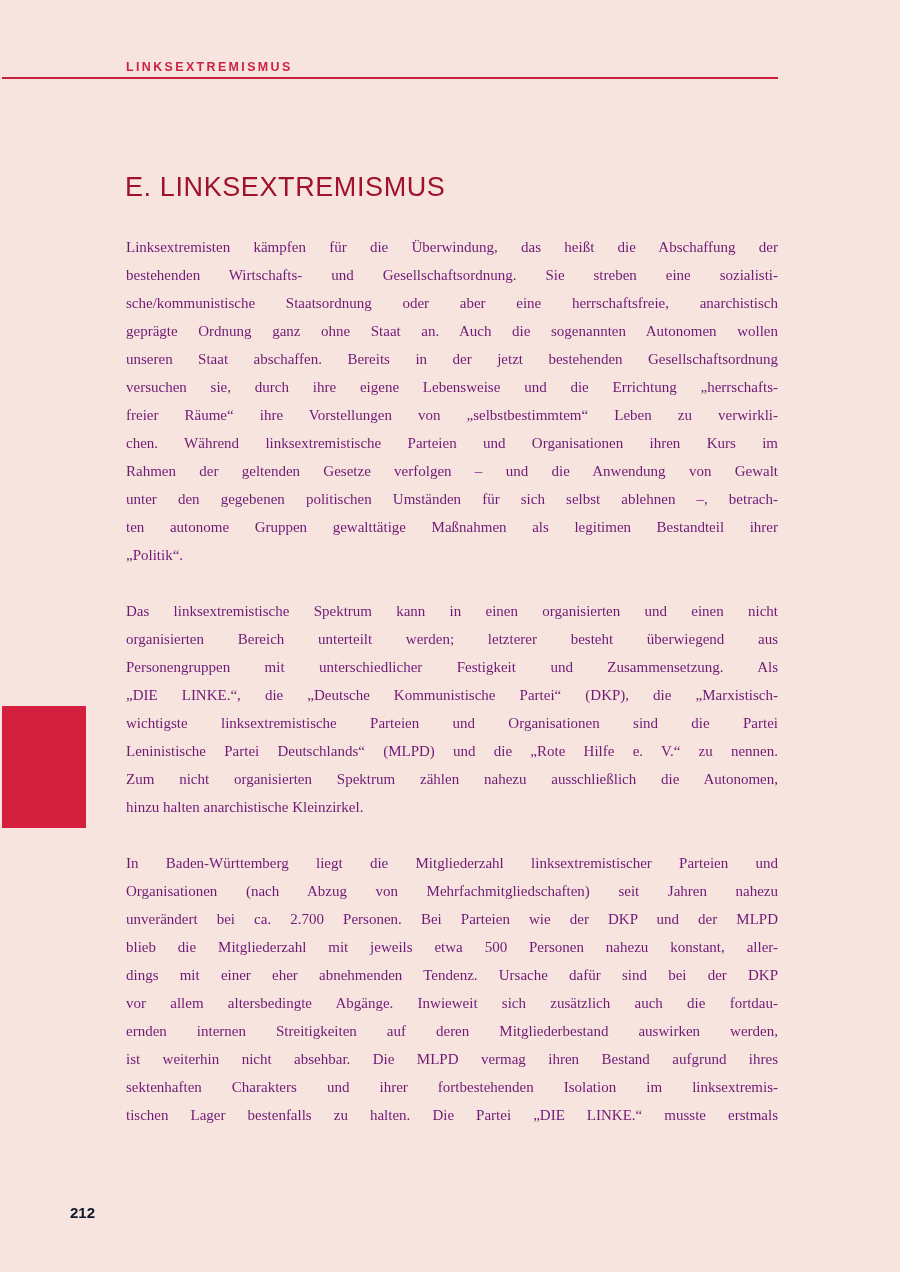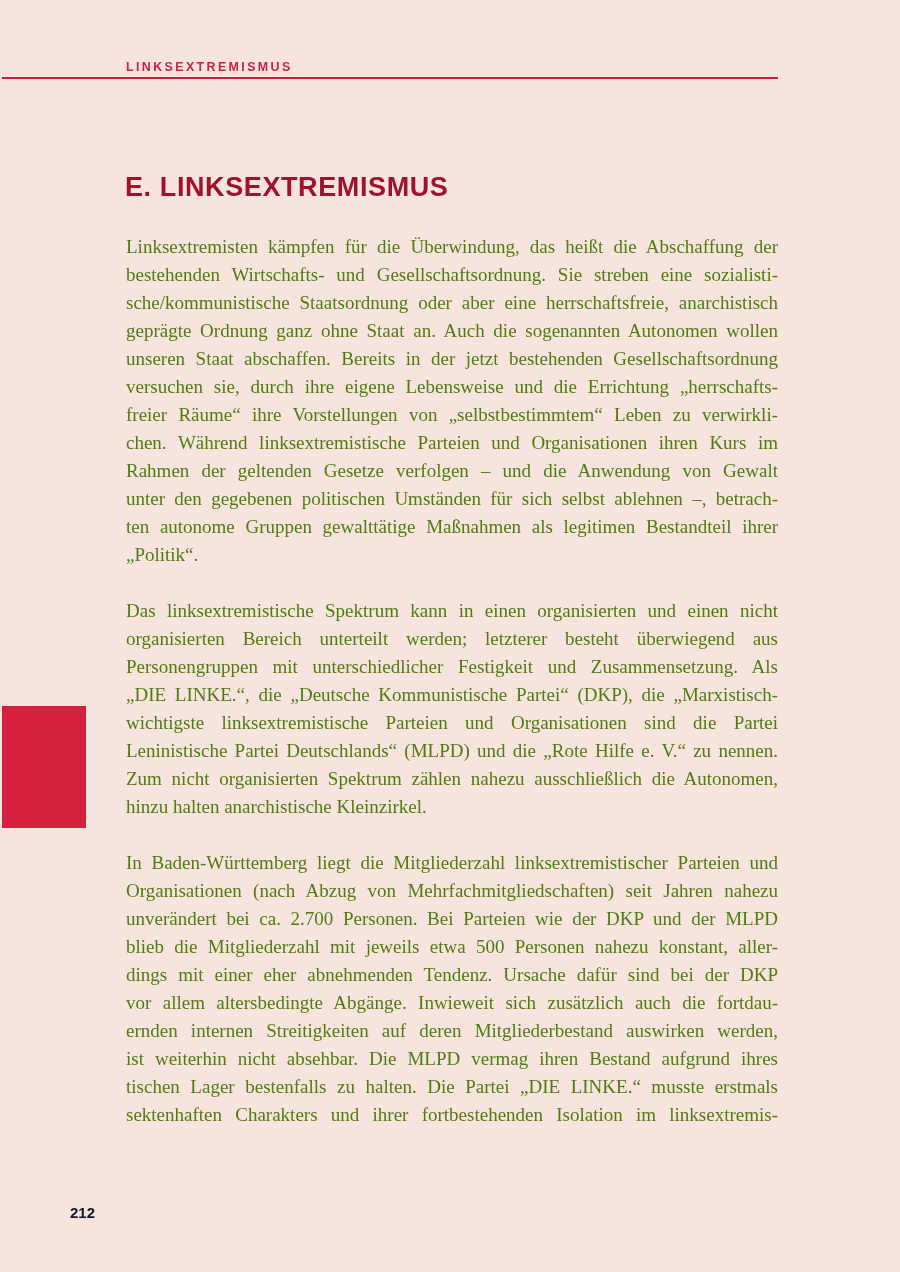--- a/index.html
+++ b/index.html
@@ -32,37 +32,37 @@
       top: 77px;
       width: 776px;
       height: 2px;
       background: #c8203c;
     }
     .chapter-title {
       position: absolute;
       left: 125px;
       top: 170px;
       font-family: "Liberation Sans", sans-serif;
-      font-weight: bold;
+      font-weight: normal;
       font-size: 27px;
       letter-spacing: 0.6px;
       color: #a0122c;
       line-height: 34px;
       margin: 0;
       white-space: nowrap;
     }
     .body-text {
       position: absolute;
       left: 126px;
       top: 233px;
       width: 652px;
       font-family: "Liberation Serif", serif;
-      font-size: 19px;
+      font-size: 15px;
       line-height: 28px;
-      color: #4d7c0f;
+      color: #701a75;
     }
     .paragraph {
       margin: 0 0 28px 0;
       text-align: justify;
       text-align-last: left;
     }
     .line {
       display: block;
       text-align: justify;
       text-align-last: justify;
@@ -127,20 +127,20 @@
   </div>
   <div class="paragraph">
     <span class="line">In Baden-Württemberg liegt die Mitgliederzahl linksextremistischer Parteien und</span>
     <span class="line">Organisationen (nach Abzug von Mehrfachmitgliedschaften) seit Jahren nahezu</span>
     <span class="line">unverändert bei ca. 2.700 Personen. Bei Parteien wie der DKP und der MLPD</span>
     <span class="line">blieb die Mitgliederzahl mit jeweils etwa 500 Personen nahezu konstant, aller-</span>
     <span class="line">dings mit einer eher abnehmenden Tendenz. Ursache dafür sind bei der DKP</span>
     <span class="line">vor allem altersbedingte Abgänge. Inwieweit sich zusätzlich auch die fortdau-</span>
     <span class="line">ernden internen Streitigkeiten auf deren Mitgliederbestand auswirken werden,</span>
     <span class="line">ist weiterhin nicht absehbar. Die MLPD vermag ihren Bestand aufgrund ihres</span>
+    <span class="line">sektenhaften Charakters und ihrer fortbestehenden Isolation im linksextremis-</span>
     <span class="line">tischen Lager bestenfalls zu halten. Die Partei „DIE LINKE.“ musste erstmals</span>
-    <span class="line">sektenhaften Charakters und ihrer fortbestehenden Isolation im linksextremis-</span>
   </div>
 </div>
 
 <div class="side-tab"></div>
 
 <div class="page-number">212</div>
 
 </body></html>

